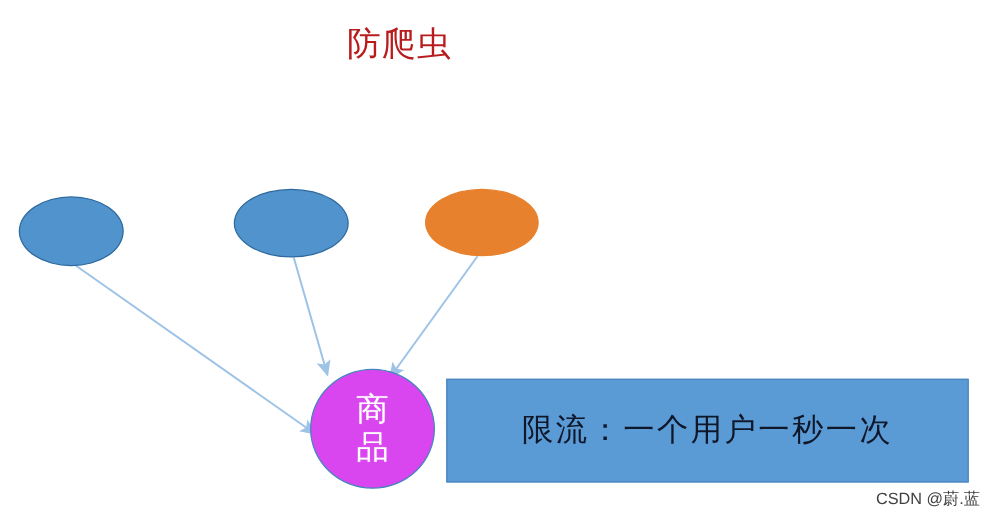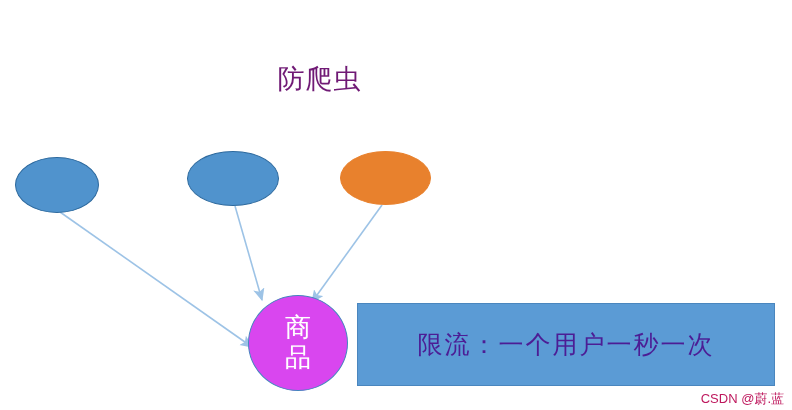--- a/index.html
+++ b/index.html
@@ -18,24 +18,23 @@
 
   
   .title {
     position: absolute;
     left: 0;
     top: 18px;
     width: 639px;
     text-align: center;
     font-size: 27px;
     line-height: 34px;
-    color: #701a75;
+    color: #b91c1c;
     letter-spacing: 1px;
     white-space: nowrap;
-    margin-top: 44px;
   }
   .subtitle {
     position: absolute;
     left: 26px;
     top: 78px;
     font-size: 28px;
     line-height: 36px;
     color: #5e5e5e;
     white-space: nowrap;
   }
@@ -140,18 +139,18 @@
 
   <div class="node node-blue" style="left: 187px; top: 151px; width: 92px; height: 55px; background: rgb(80, 147, 205); border-color: rgb(46, 106, 158);"></div>
 
   <div class="node node-orange" style="left: 340px; top: 151px; width: 91px; height: 54px; background: rgb(232, 129, 45); border-color: rgb(232, 129, 45);"></div>
 
   <div class="node node-target" style="left: 248px; top: 295px; width: 100px; height: 96px; background: #d946ef; border-color: rgb(68, 133, 190);">
     <span class="node-label">商品</span>
   </div>
 
   <div class="callout" style="left: 357px; top: 303px; width: 418px; height: 83px; background: rgb(91, 155, 213); border-color: rgb(74, 134, 190);">
-    <span class="callout-label" style="color: #4c1d95;">限流：一个用户一秒一次</span>
+    <span class="callout-label" style="color: #0f172a;">限流：一个用户一秒一次</span>
   </div>
 
-  <div class="watermark" style="color: #be185d;">CSDN @蔚.蓝</div>
+  <div class="watermark" style="color: #404040;">CSDN @蔚.蓝</div>
 
 </div>
 
 </body></html>

